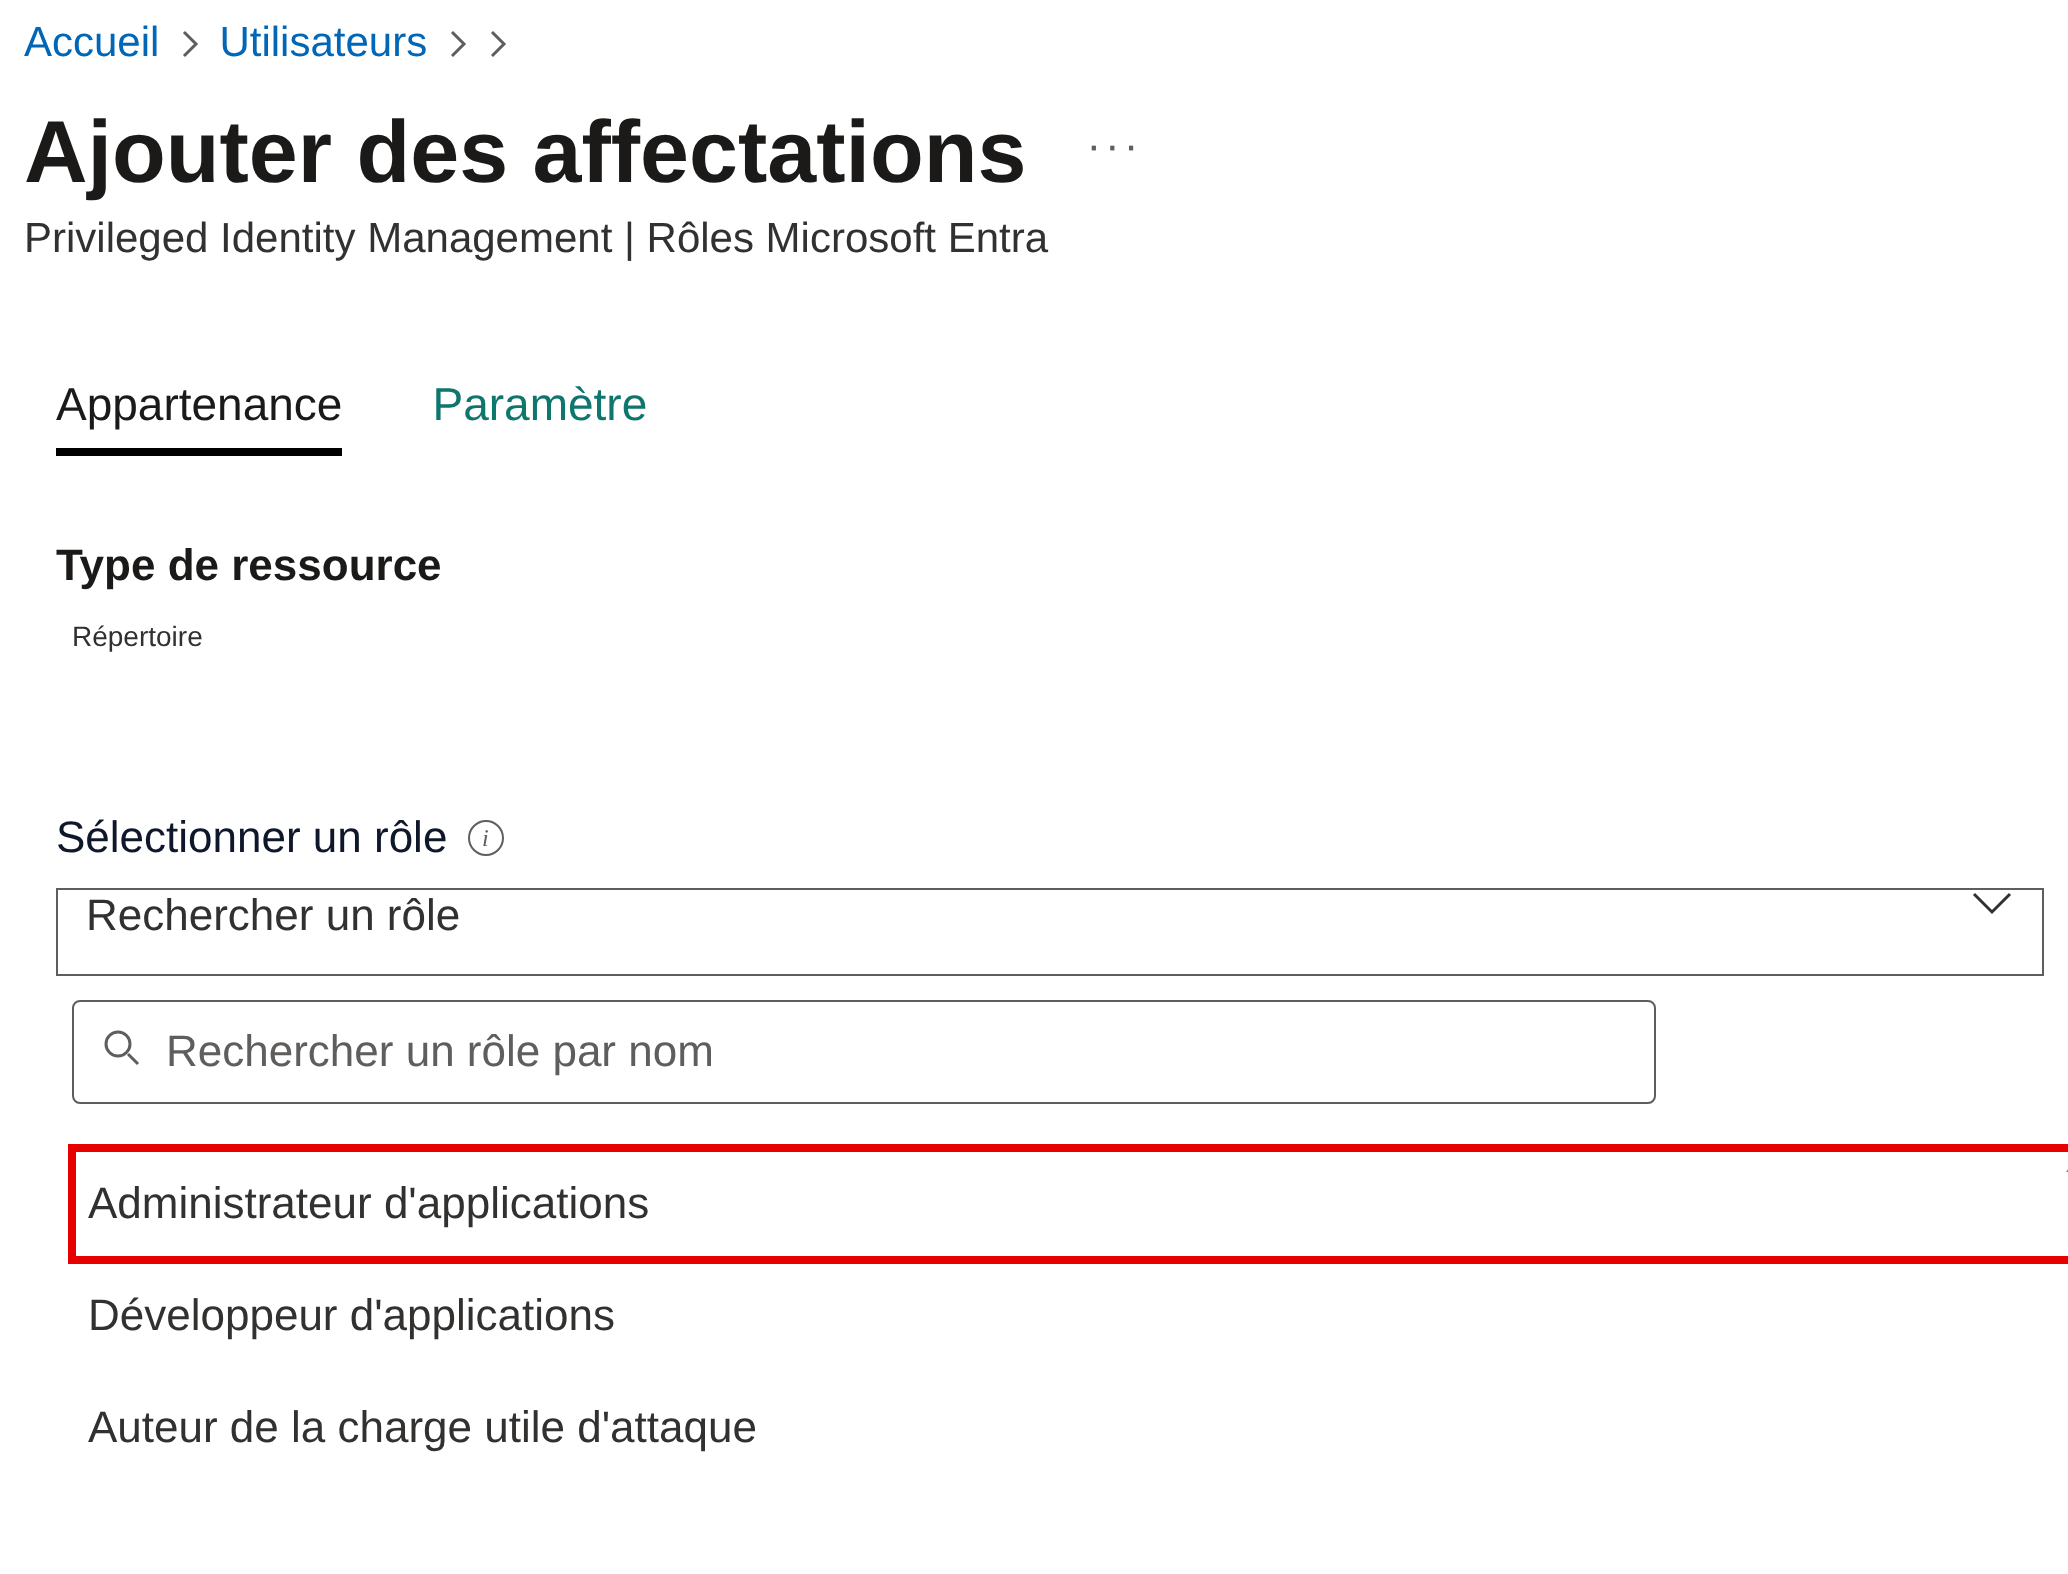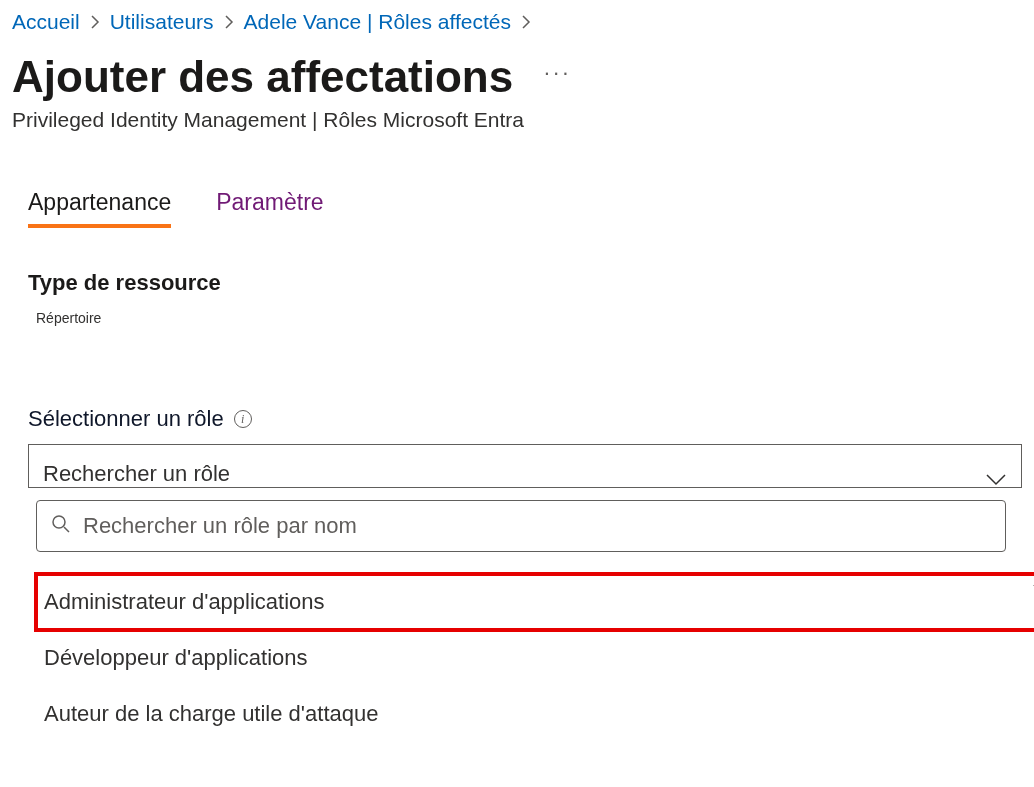--- a/index.html
+++ b/index.html
@@ -64,26 +64,26 @@
     .tabs {
       display: flex;
       gap: 45px;
       margin-bottom: 42px;
       padding-left: 16px;
     }
     .tab {
       font-size: 23px;
       padding-bottom: 8px;
       cursor: pointer;
-      color: #701a75;
+      color: #0f766e;
     }
     .tab.active {
       color: #1b1a19;
       font-weight: 400;
-      border-bottom: 4px solid #f97316;
+      border-bottom: 4px solid #000000;
     }
     
     .form-area {
       padding-left: 16px;
     }
     .label-strong {
       font-size: 22px;
       font-weight: 700;
       color: #1b1a19;
       margin-bottom: 14px;
@@ -116,40 +116,40 @@
       color: #605e5c;
       font-style: italic;
       font-family: Georgia, serif;
     }
     
     .select-trigger {
       width: 994px;
       height: 44px;
       border: 1px solid #605e5c;
       display: flex;
-      align-items: flex-end;
+      align-items: flex-start;
       justify-content: space-between;
       padding: 0 14px;
       font-size: 22px;
       color: #323130;
       cursor: pointer;
       background: #fff;
     }
     .chevron {
       display: inline-flex;
     }
     
     .dropdown-panel {
       position: relative;
       width: 994px;
       margin-top: 12px;
       padding-left: 8px;
     }
     .search-box {
-      width: 970px;
+      width: 792px;
       height: 52px;
       border: 1px solid #605e5c;
       display: flex;
       align-items: center;
       padding: 0 14px;
       gap: 12px;
       margin-bottom: 22px;
       border-radius: 4px;
     }
     .search-box input {
@@ -210,21 +210,20 @@
     <svg width="10" height="14" viewBox="0 0 10 14">
         <path d="M2 1 L8 7 L2 13" stroke="#605e5c" stroke-width="1.5" fill="none"></path>
       </svg>
   </span>
   <a>Utilisateurs</a>
   <span class="sep">
     <svg width="10" height="14" viewBox="0 0 10 14">
         <path d="M2 1 L8 7 L2 13" stroke="#605e5c" stroke-width="1.5" fill="none"></path>
       </svg>
   </span>
-  <a>Adele Vance | Rôles affectés</a>
   <span class="sep">
     <svg width="10" height="14" viewBox="0 0 10 14">
         <path d="M2 1 L8 7 L2 13" stroke="#605e5c" stroke-width="1.5" fill="none"></path>
       </svg>
   </span>
 </nav>
 
 <div class="title-row">
   <h1 class="page-title">Ajouter des affectations</h1>
   <span class="more-btn">···</span>

